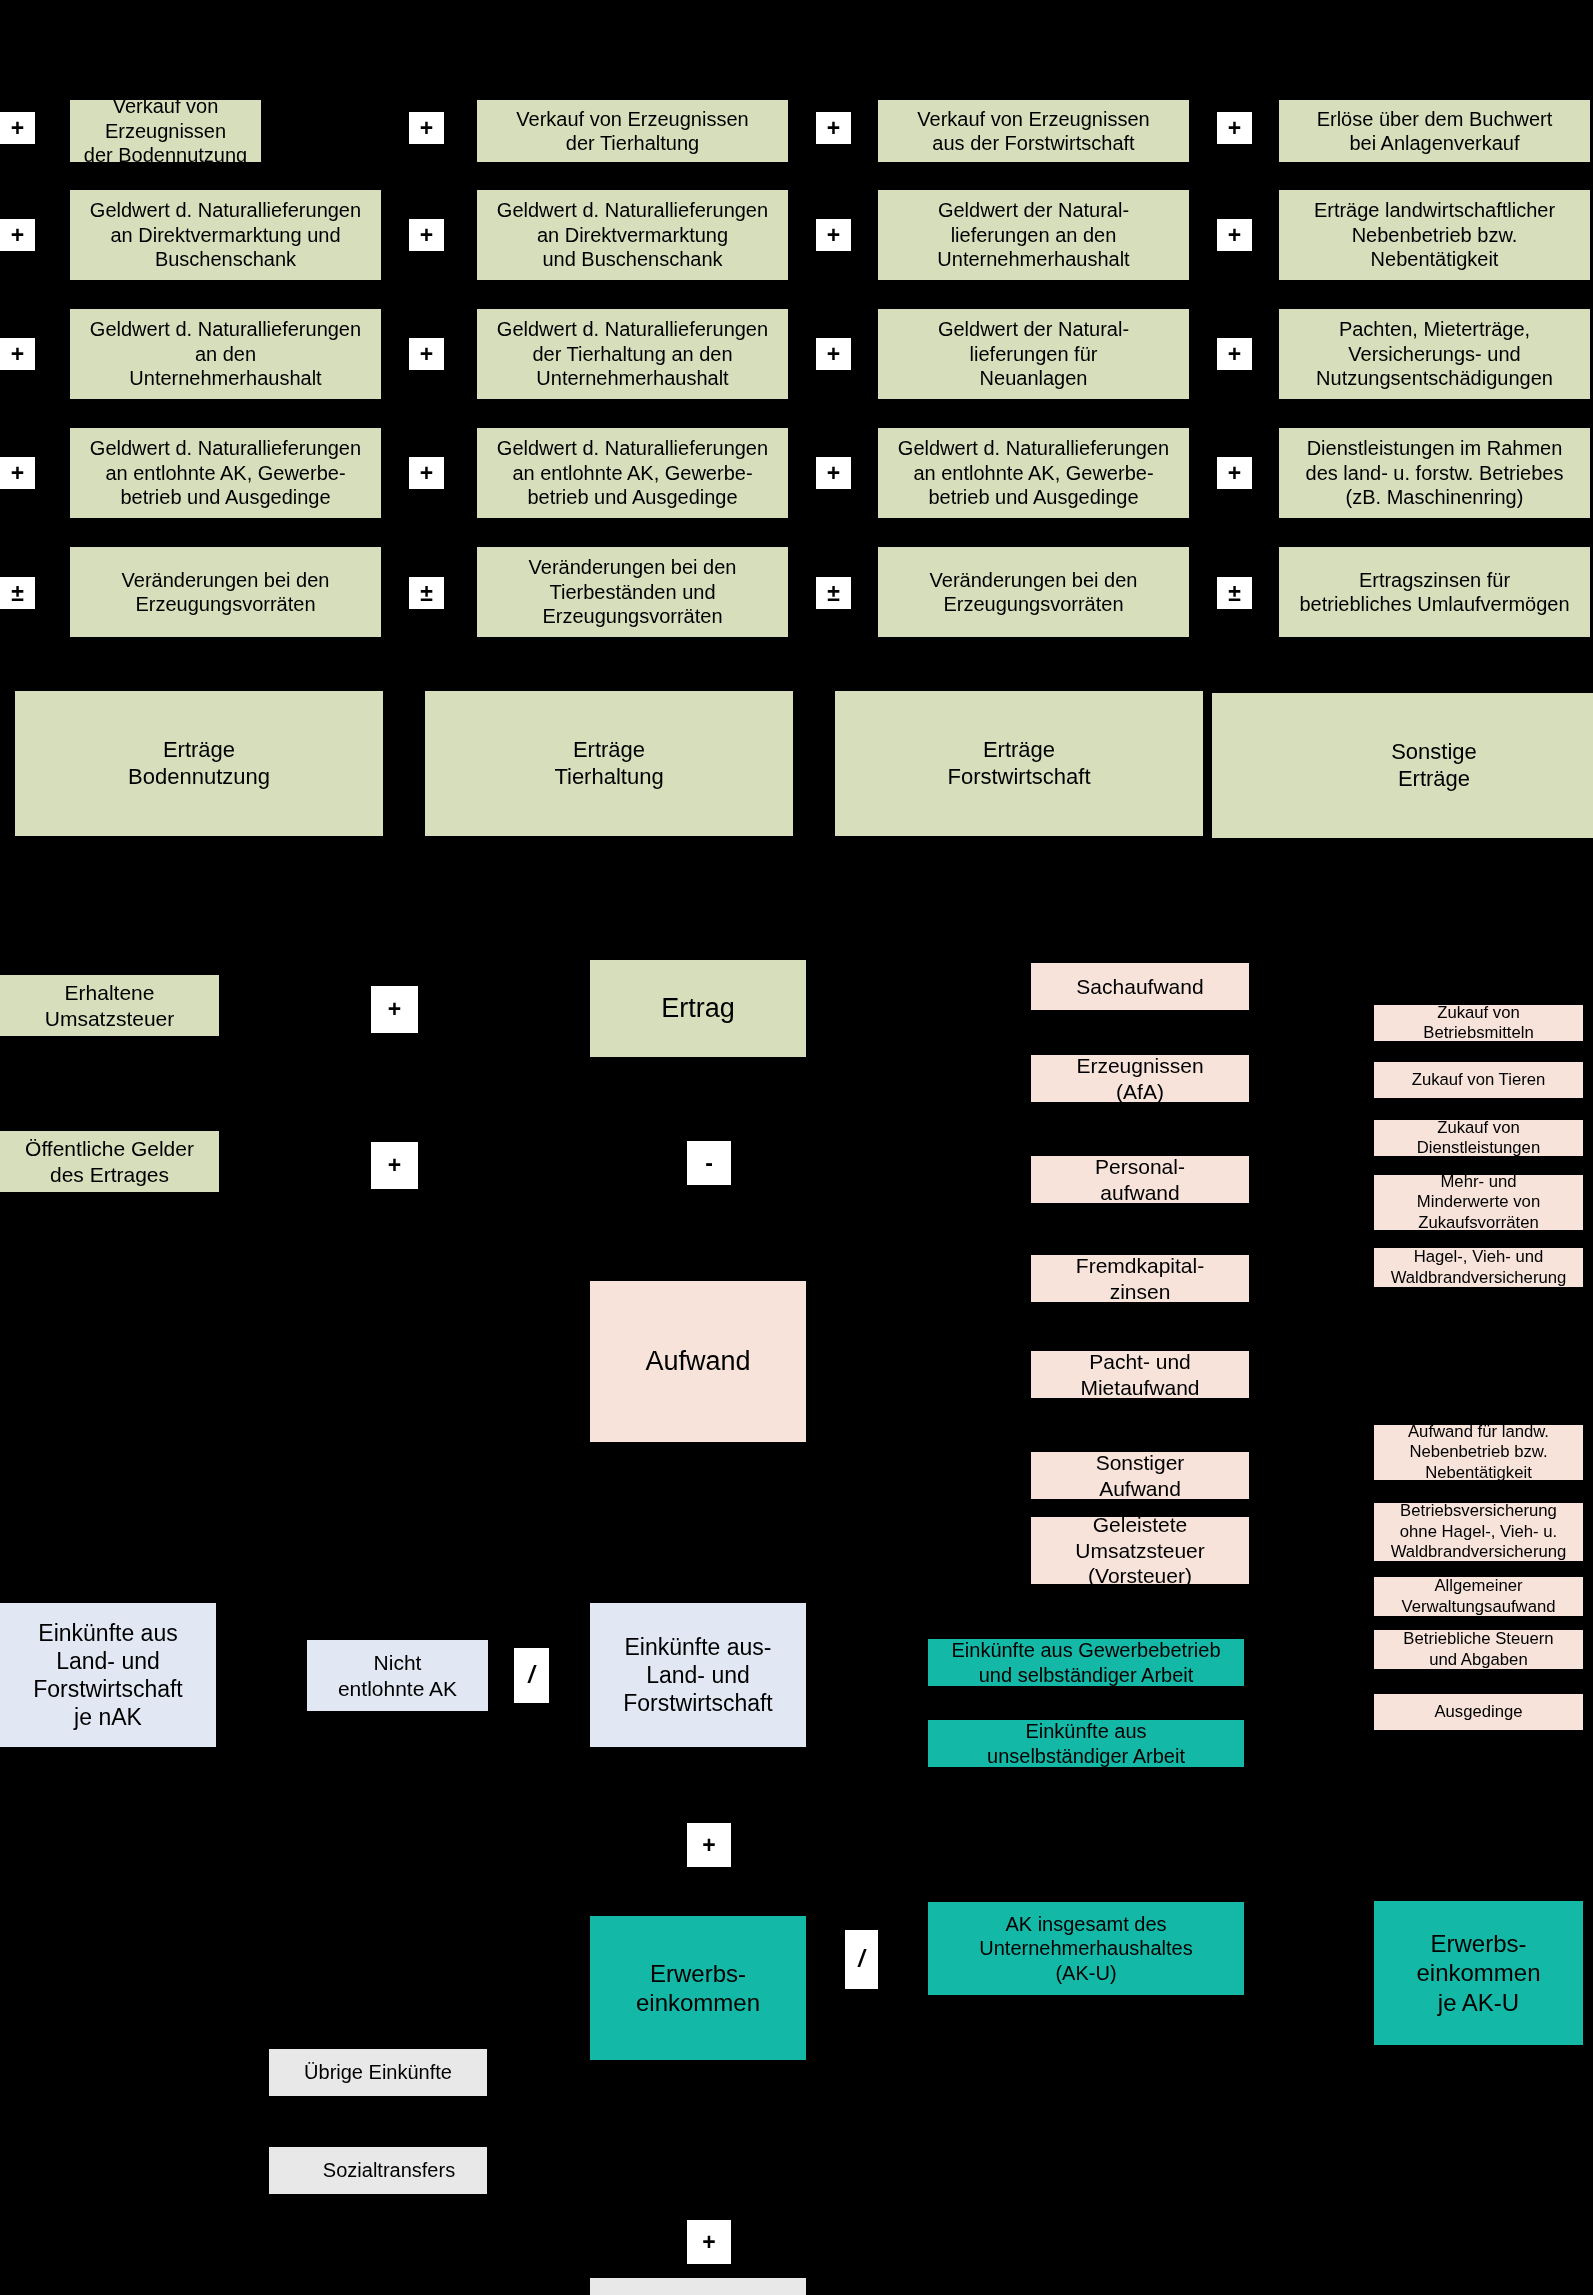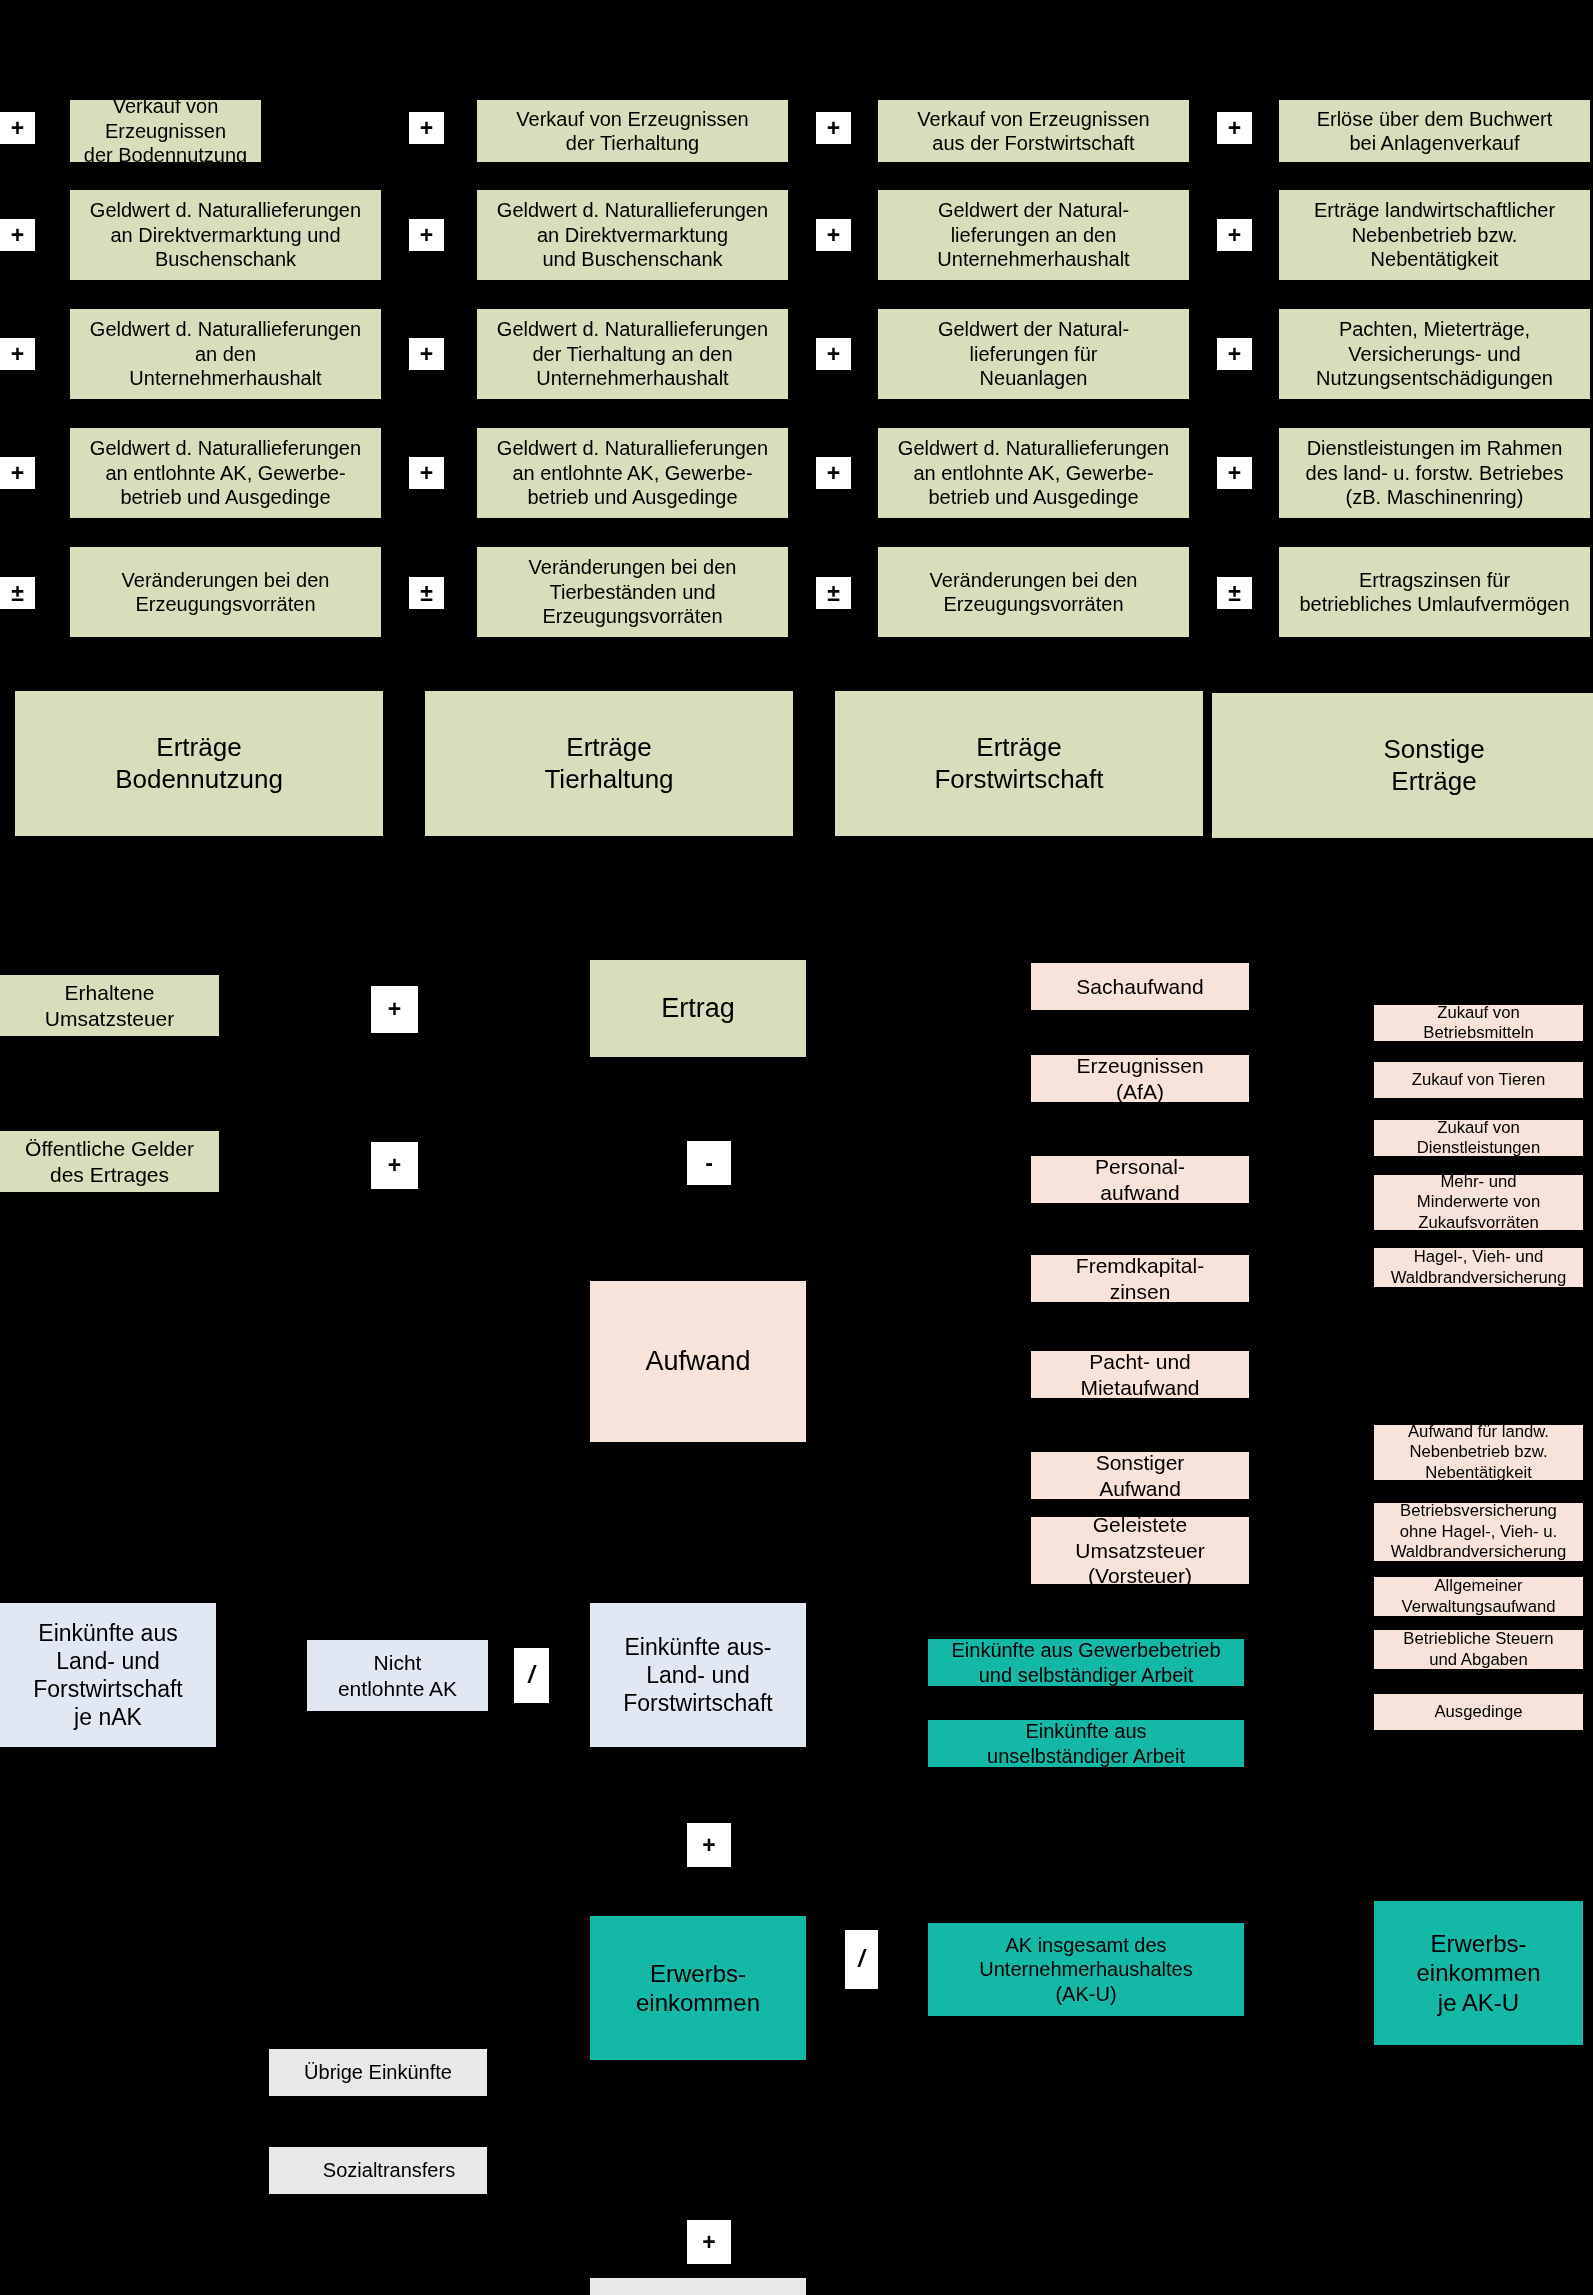--- a/index.html
+++ b/index.html
@@ -13,21 +13,21 @@
       display:flex;align-items:center;justify-content:center;font-weight:700;
       font-size:23px;line-height:1;}
   .green{background:#d7debb;}
   .pink{background:#f7e3da;}
   .blue{background:#e1e8f4;}
   .cream{background:#14b8a6;}
   .grey{background:#e8e8e8;}
   .t28{font-size:21px;}
   .t26{font-size:20px;}
   .t30{font-size:23px;}
-  .t34{font-size:26px;}
+  .t34{font-size:22px;}
   .t36{font-size:27px;}
 </style>
 </head>
 <body>
 
 <div class="stage">
 
   <div class="op" style="left:0px;top:112px;width:35px;height:32px;">+</div>
   <div class="box green t26" style="left:70px;top:100px;width:191px;height:62px;">Verkauf von Erzeugnissen
 der Bodennutzung</div>
@@ -198,21 +198,21 @@
   <div class="box pink t22" style="left:1374px;top:1630px;width:209px;height:39px;font-size:16.7px;">Betriebliche Steuern
 und Abgaben</div>
   <div class="box pink t22" style="left:1374px;top:1694px;width:209px;height:36px;font-size:16.7px;">Ausgedinge</div>
 
   <div class="box cream t26" style="left:928px;top:1639px;width:316px;height:47px;">Einkünfte aus Gewerbebetrieb
 und selbständiger Arbeit</div>
   <div class="box cream t26" style="left:928px;top:1720px;width:316px;height:47px;">Einkünfte aus
 unselbständiger Arbeit</div>
 
   <div class="op" style="left:845px;top:1930px;width:33px;height:59px;font-style:italic;">/</div>
-  <div class="box cream t26" style="left:928px;top:1902px;width:316px;height:93px;margin-top:21px;">AK insgesamt des
+  <div class="box cream t26" style="left:928px;top:1902px;width:316px;height:93px;">AK insgesamt des
 Unternehmerhaushaltes
 (AK-U)</div>
   <div class="box cream t32" style="left:1374px;top:1901px;width:209px;height:144px;font-size:24px;">Erwerbs-
 einkommen
 je AK-U</div>
 
   <div class="box grey t26" style="left:269px;top:2049px;width:218px;height:47px;">Übrige Einkünfte</div>
   <div class="box grey t26" style="left:269px;top:2147px;width:218px;height:47px;padding-left:25px;">Sozialtransfers</div>
 
   <div class="box grey t36" style="left:590px;top:2278px;width:216px;height:144px;">Gesamt-

